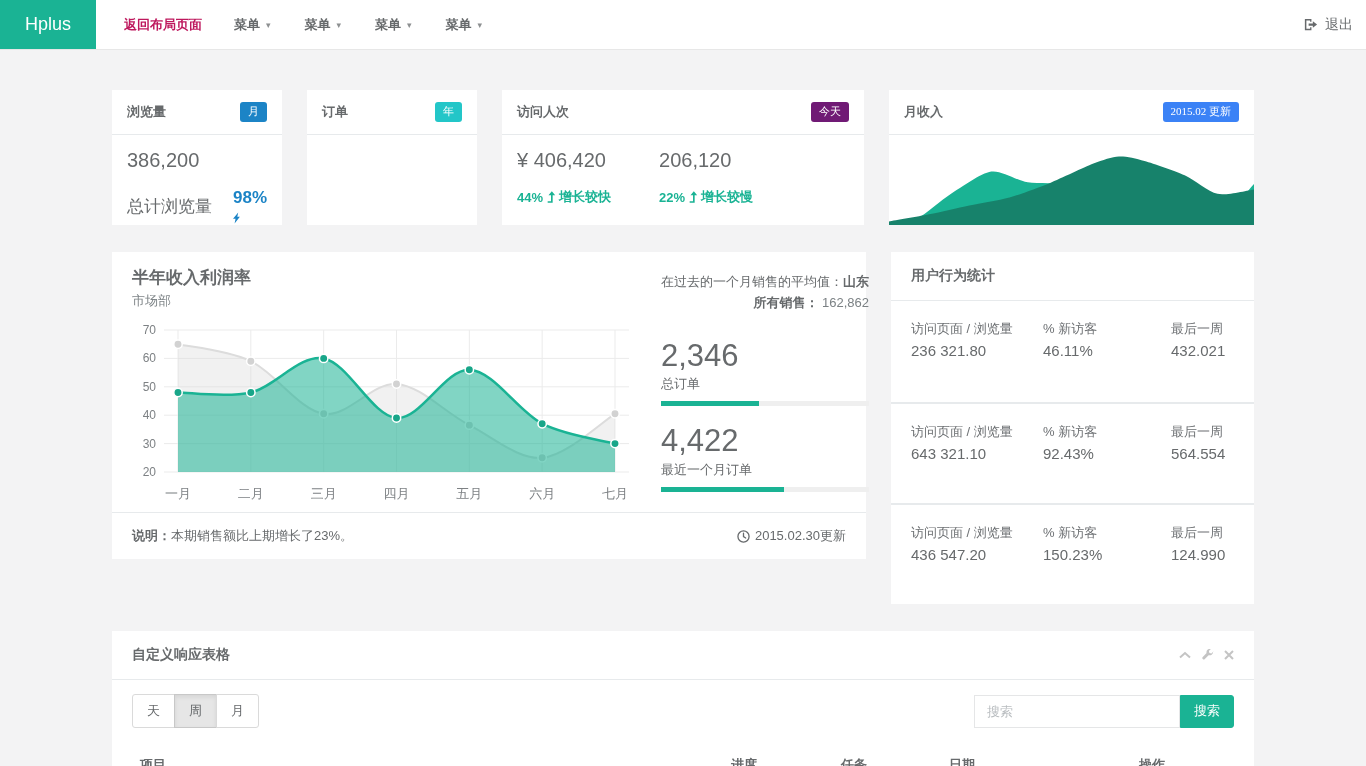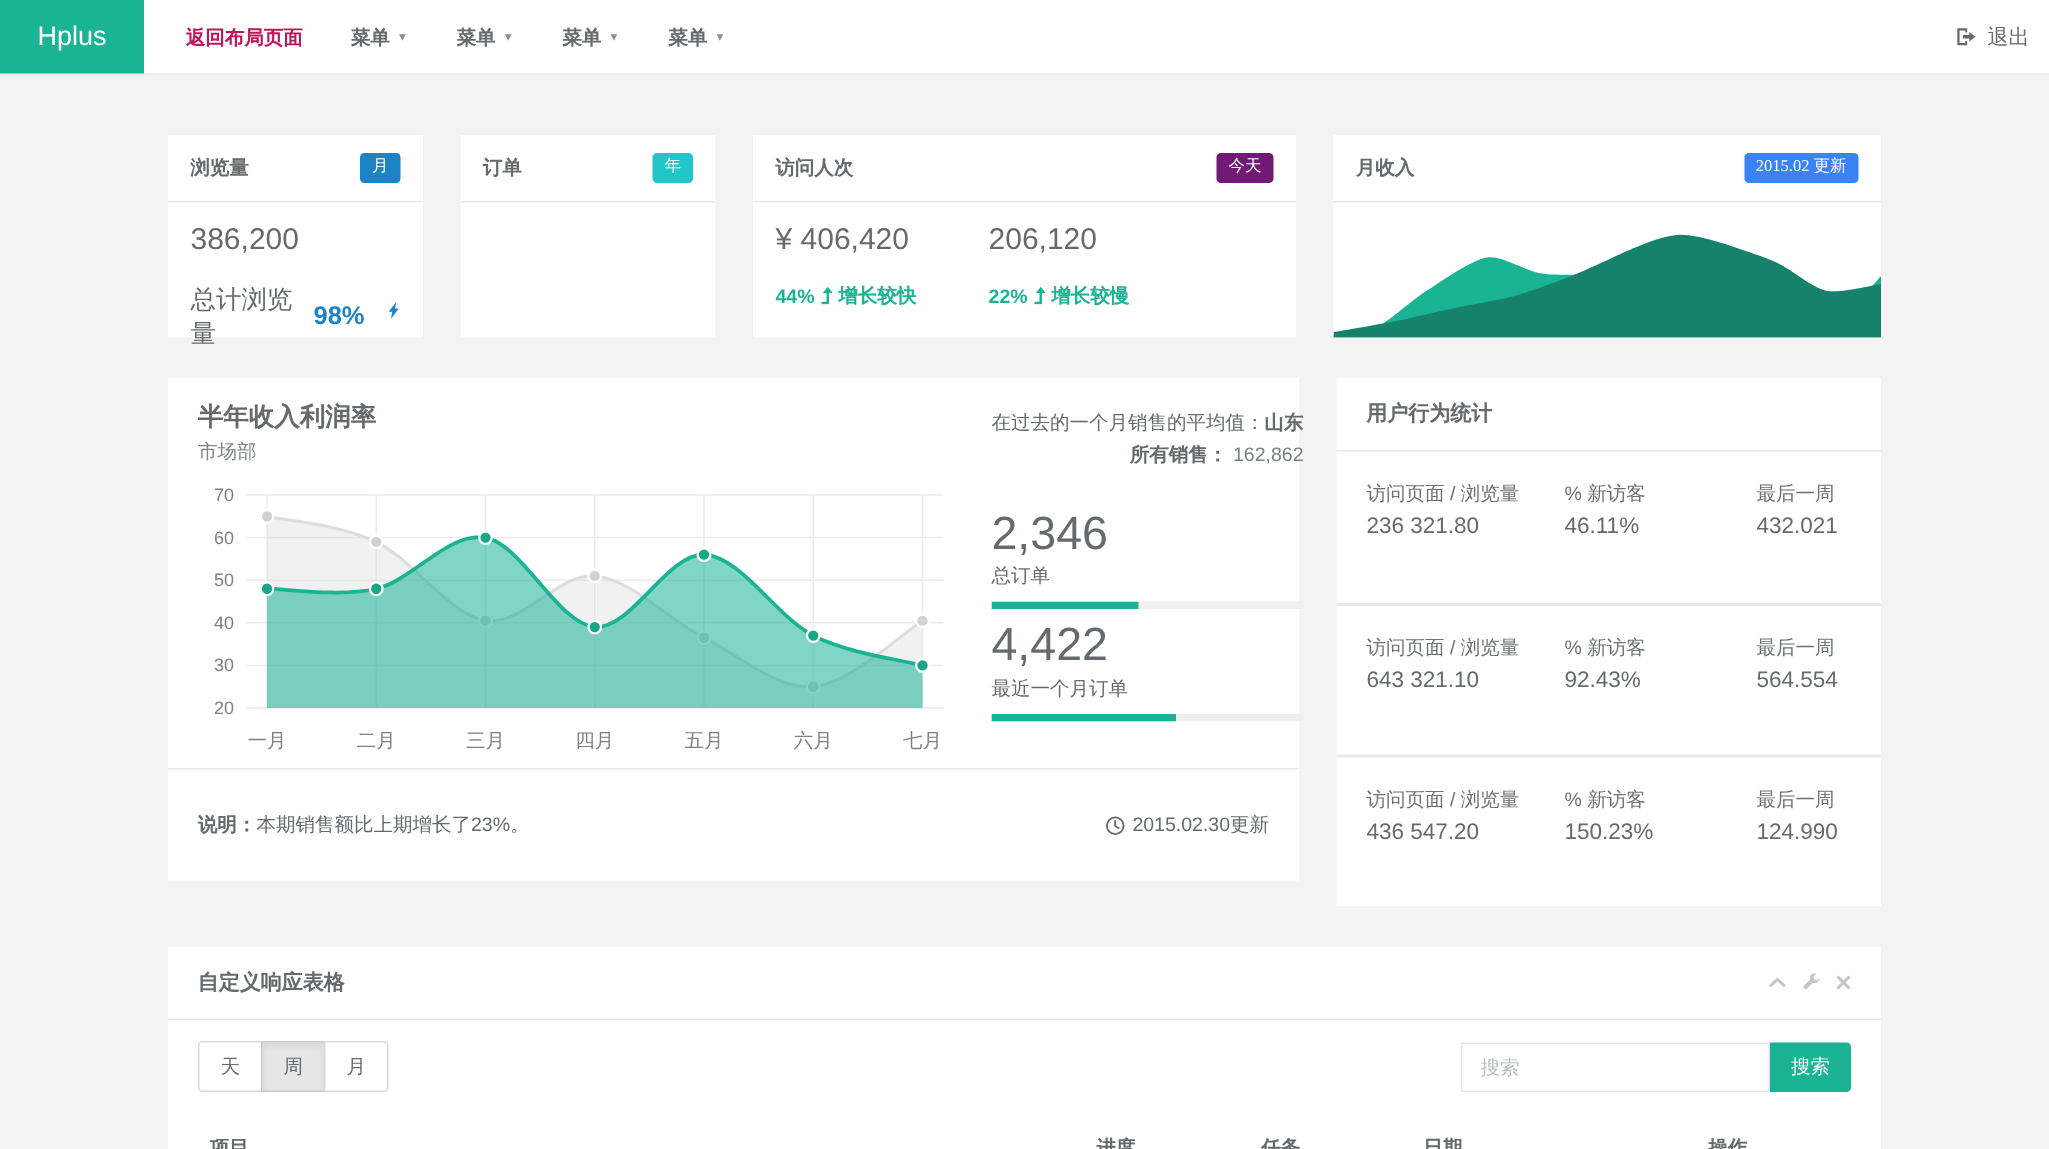--- a/index.html
+++ b/index.html
@@ -30,21 +30,21 @@
 
   
   .stat-row1 .ibox { height:135px; display:flex; flex-direction:column; }
   .w1 { width:170px; } .w2 { width:170px; } .w3 { width:362px; } .w4 { flex:1; }
   .ibox-title { padding:12px 15px; border-bottom:1px solid #e7eaec; display:flex; align-items:center; justify-content:space-between; min-height:45px; }
   .ibox-title h5 { margin:0; font-size:13px; font-weight:bold; color:#676a6c; }
   .badge { color:#fff; font-size:11px; padding:3px 8px; border-radius:3px; line-height:1.2; white-space:nowrap; }
   .ibox-content { padding:10px 15px 14px; flex:1; }
   .big-val { margin:4px 0 16px; font-size:20px; font-weight:200; color:#676a6c; line-height:1.15; }
   .stat-line { display:flex; justify-content:space-between; align-items:center; font-size:17px; }
-  .stat-pct { font-weight:bold; display:flex; align-items:flex-start; gap:16px; }
+  .stat-pct { font-weight:bold; display:flex; align-items:flex-start; gap:4px;flex-direction:column; }
   .blue { color:#1c84c6; } .info { color:#23c6c8; }
   .dual { display:flex; gap:48px; }
   .growth { color:#1ab394; font-weight:bold; font-size:13px; display:flex; align-items:center; gap:3px; margin-top:3px; }
   .nopad { padding:0; position:relative; }
   #mini-chart { display:block; width:100%; height:89px; position:absolute; left:0; bottom:0; }
 
   
   .chart-card { width:754px; }
   .chart-body { padding:14px 20px 10px; display:flex; }
   .chart-left { width:505px; }
@@ -53,21 +53,21 @@
   #main-chart { display:block; width:505px; height:182px; }
   #main-chart text { font-family:inherit; }
   .chart-right { flex:1; padding-left:24px; padding-top:6px; }
   .summary { text-align:right; font-size:13px; line-height:1.6; white-space:nowrap; }
   .summary .b { font-weight:bold; }
   .summary .num { color:#7b8184; }
   .big-block { margin-top:24px; }
   .big-block .big-val { font-size:31px; margin:0 0 2px; }
   .progress { height:5px; background:#efefef; margin-top:8px; overflow:hidden; }
   .progress-bar { height:100%; background:#1ab394; }
-  .chart-footer { border-top:1px solid #e7eaec; padding:28px 20px; display:flex; justify-content:space-between; align-items:flex-start; font-size:13px; }
+  .chart-footer { border-top:1px solid #e7eaec; padding:14px 20px; display:flex; justify-content:space-between; align-items:flex-start; font-size:13px; }
   .foot-left .b { font-weight:bold; }
   .foot-right { display:flex; align-items:center; gap:5px; }
 
   
   .user-card { flex:1; }
   .user-title { padding:15px 20px; border-bottom:1px solid #e7eaec; font-size:14px; font-weight:bold; color:#676a6c; }
   .user-row { display:flex; padding:18px 20px 20px; min-height:101px; }
   .user-row + .user-row { border-top:2px solid #e7eaec; }
   .u-col1 { width:122px; } .u-col2 { width:118px; margin-left:10px; } .u-col3 { flex:1; margin-left:10px; }
   .u-label { font-size:13px; line-height:1.55; color:#6d7073; }
@@ -273,21 +273,21 @@
               <span class="b">所有销售：</span> <span class="num">162,862</span>
             </div>
           </div>
           <div class="big-block">
             <div class="big-val">2,346</div>
             <div>总订单</div>
             <div class="progress">
               <div class="progress-bar" style="width: 47%;"></div>
             </div>
           </div>
-          <div class="big-block" style="margin-top:6px;">
+          <div class="big-block" style="margin-top:17px;">
             <div class="big-val">4,422</div>
             <div>最近一个月订单</div>
             <div class="progress">
               <div class="progress-bar" style="width: 59%;"></div>
             </div>
           </div>
         </div>
       </div>
       <div class="chart-footer">
         <div class="foot-left">

